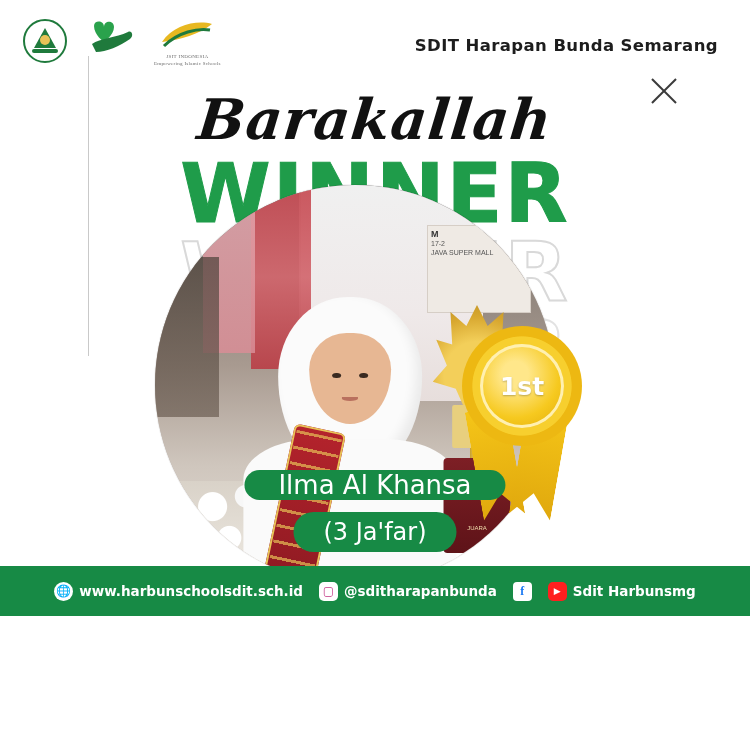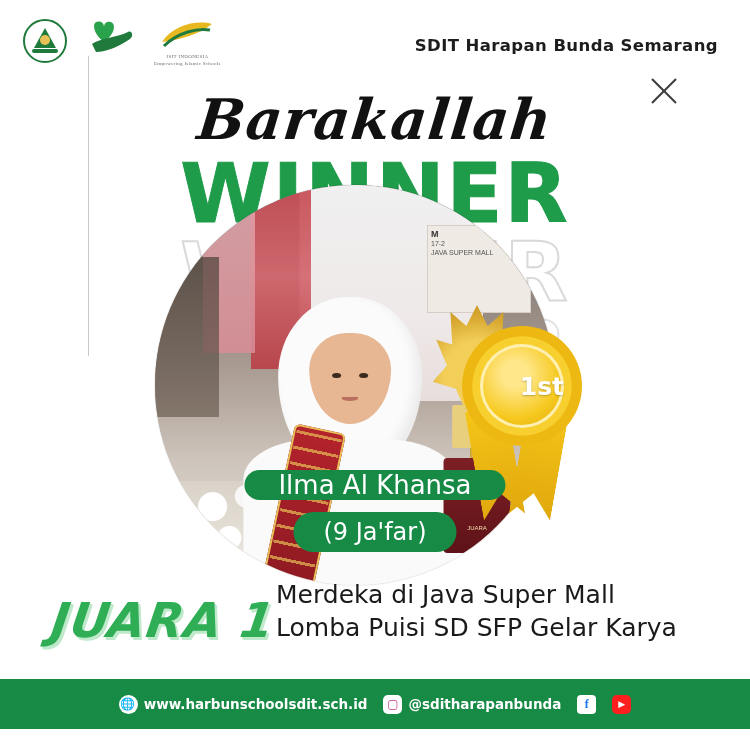--- a/index.html
+++ b/index.html
@@ -4,21 +4,21 @@
 <style>
   * { box-sizing: border-box; margin: 0; padding: 0; }
   html, body {
     width: 750px; height: 750px;
     background: #ffffff;
     font-family: "Liberation Sans", sans-serif;
     overflow: hidden;
   }
   #poster {
     position: relative;
-    width: 750px; height: 729px;
+    width: 750px; height: 616px;
     background: #ffffff;
     overflow: hidden;
   }
 
   
   .logos {
     position: absolute;
     top: 18px; left: 22px;
     display: flex;
     align-items: flex-start;
@@ -255,21 +255,21 @@
     position: absolute; left: 50%; top: 50%;
     width: 18px; height: 74px; margin-left: -9px; margin-top: -37px;
     background: linear-gradient(180deg,#fad githubusercontent,#f2c011);
     border-radius: 9px;
   }
   .rosette-core {
     position: absolute; left: 28px; top: 24px; width: 84px; height: 84px;
     border-radius: 50%;
     background: radial-gradient(circle at 42% 36%, #ffe78a 0 18%, #f6c91f 60%, #e0a907 100%);
     box-shadow: inset 0 0 0 3px #fff0b0;
-    display: flex; align-items: center; justify-content: flex-end;
+    display: flex; align-items: center; justify-content: center;
   }
   .rosette-core span {
     font-size: 25px; font-weight: bold; color: #fff;
     text-shadow: 0 1px 2px rgba(0,0,0,.25);
     font-family: "DejaVu Sans", sans-serif;
   }
 
   
   .name-plate {
     position: absolute; left: 50%; transform: translateX(-50%);
@@ -453,21 +453,21 @@
         <div class="petal" style="background: linear-gradient(rgb(251, 223, 107), rgb(239, 189, 16)); transform: rotate(306deg);"></div>
         <div class="petal" style="background: linear-gradient(rgb(251, 223, 107), rgb(239, 189, 16)); transform: rotate(324deg);"></div>
         <div class="petal" style="background: linear-gradient(rgb(251, 223, 107), rgb(239, 189, 16)); transform: rotate(342deg);"></div>
       </div>
     <div class="rosette-core">
       <span>1st</span>
     </div>
   </div>
 
   <div class="name-plate">Ilma Al Khansa</div>
-  <div class="class-plate">(9 Ja'far)</div>
+  <div class="class-plate">(3 Ja'far)</div>
 
   <div class="juara">JUARA 1</div>
   <div class="desc">
     <div>Merdeka di Java Super Mall</div>
     <div>Lomba Puisi SD SFP Gelar Karya</div>
   </div>
 
   <div class="footer">
     <div class="f-item">
       <span class="f-ico round">🌐</span>
@@ -475,16 +475,17 @@
     </div>
     <div class="f-item">
       <span class="f-ico ig">▢</span>
       <span>@sditharapanbunda</span>
     </div>
     <div class="f-item">
       <span class="f-ico fb">f</span>
     </div>
     <div class="f-item">
       <span class="f-ico yt">▶</span>
+      <span>Sdit Harbunsmg</span>
     </div>
   </div>
 
 </div>
 
 </body></html>

